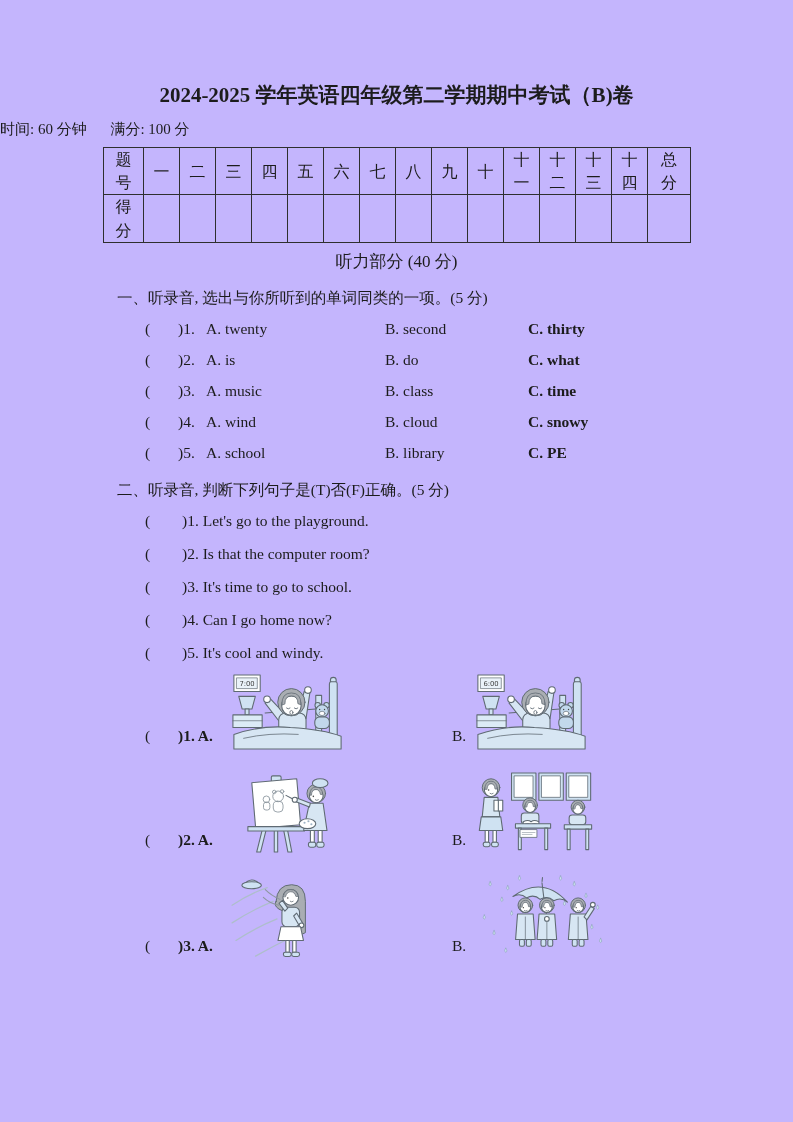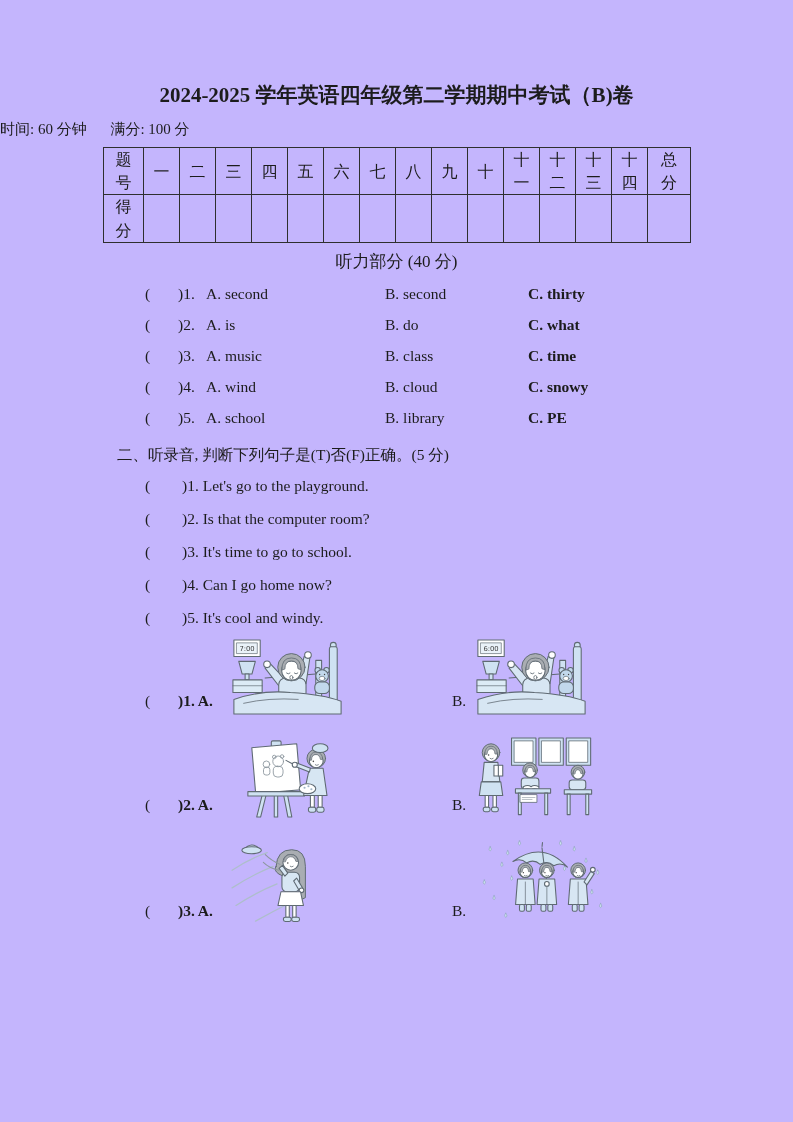--- a/index.html
+++ b/index.html
@@ -120,25 +120,26 @@
       <td></td>
       <td></td>
     </tr>
   </tbody>
     </table>
 
   <div class="part-title">听力部分 (40 分)</div>
 
   <div class="content">
 
+    <div class="sec-title" id="sec1-title">一、听录音, 选出与你所听到的单词同类的一项。(5 分)</div>
 
     <div class="q-row" id="q1-1">
       <span class="paren">(</span>
       <span class="qnum">)1.</span>
-      <span class="opt-a">A. second</span>
+      <span class="opt-a">A. twenty</span>
       <span class="opt-b">B. second</span>
       <span class="opt-c">C. thirty</span>
     </div>
     <div class="q-row">
       <span class="paren">(</span>
       <span class="qnum">)2.</span>
       <span class="opt-a">A. is</span>
       <span class="opt-b">B. do</span>
       <span class="opt-c">C. what</span>
     </div>

